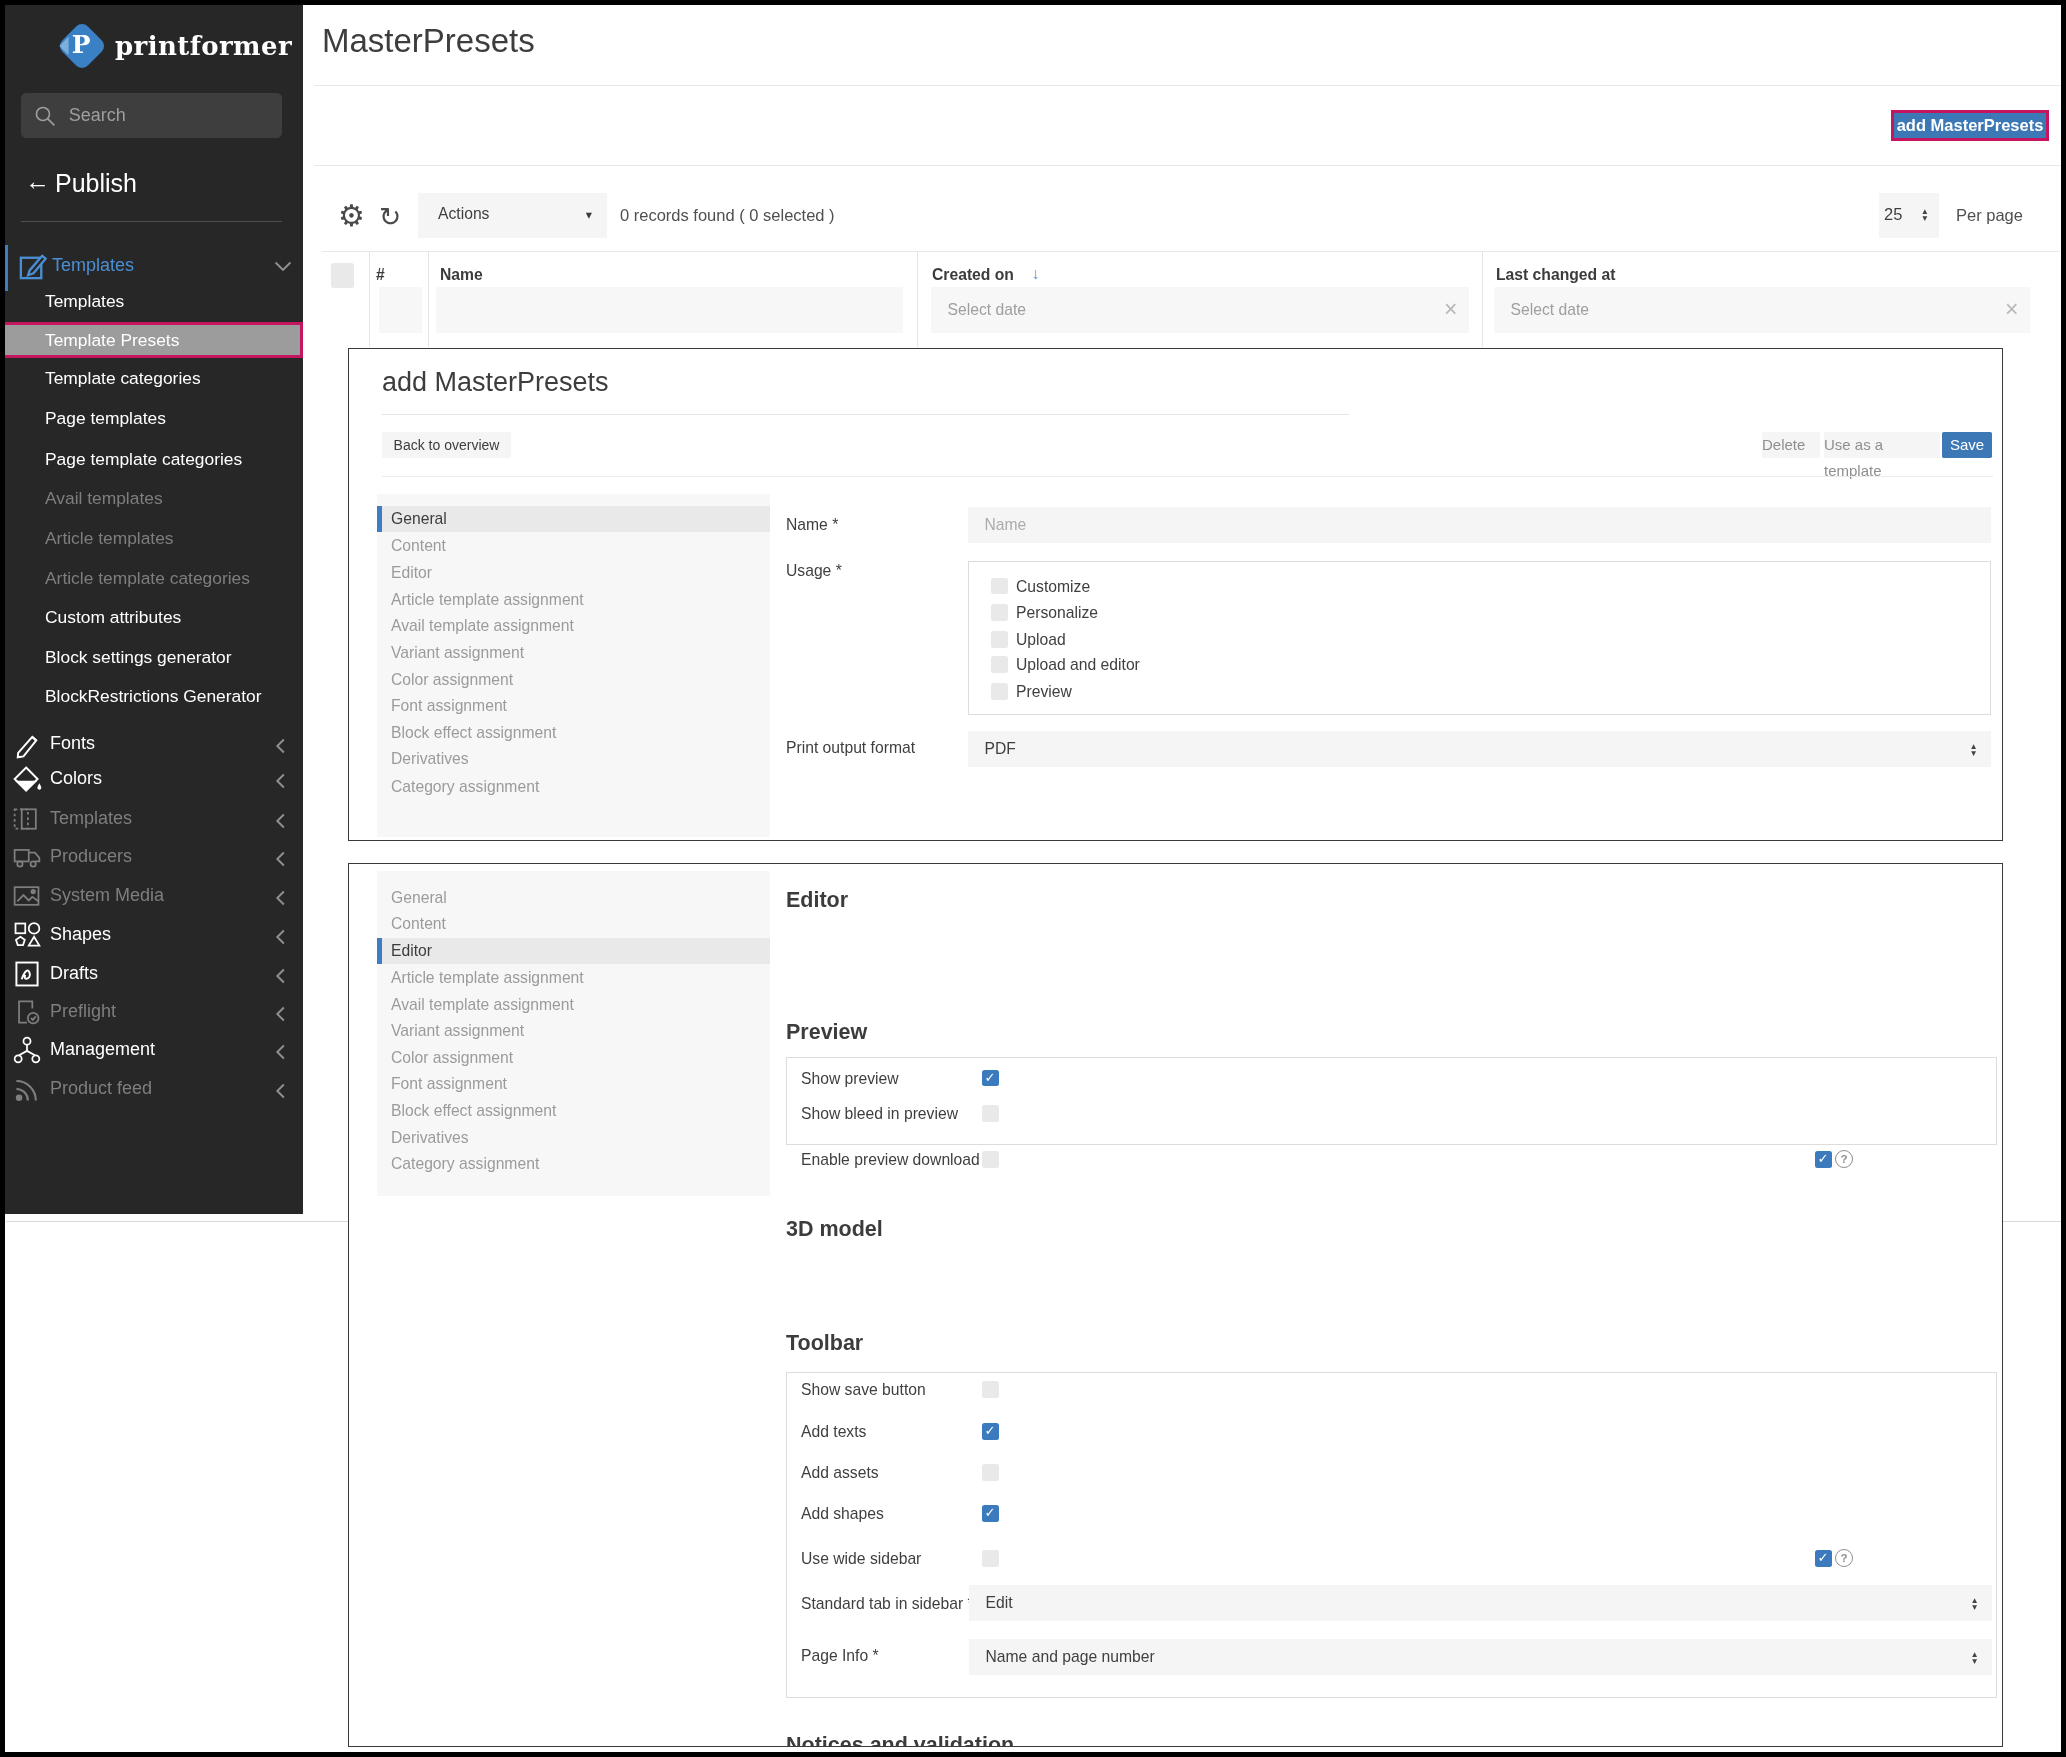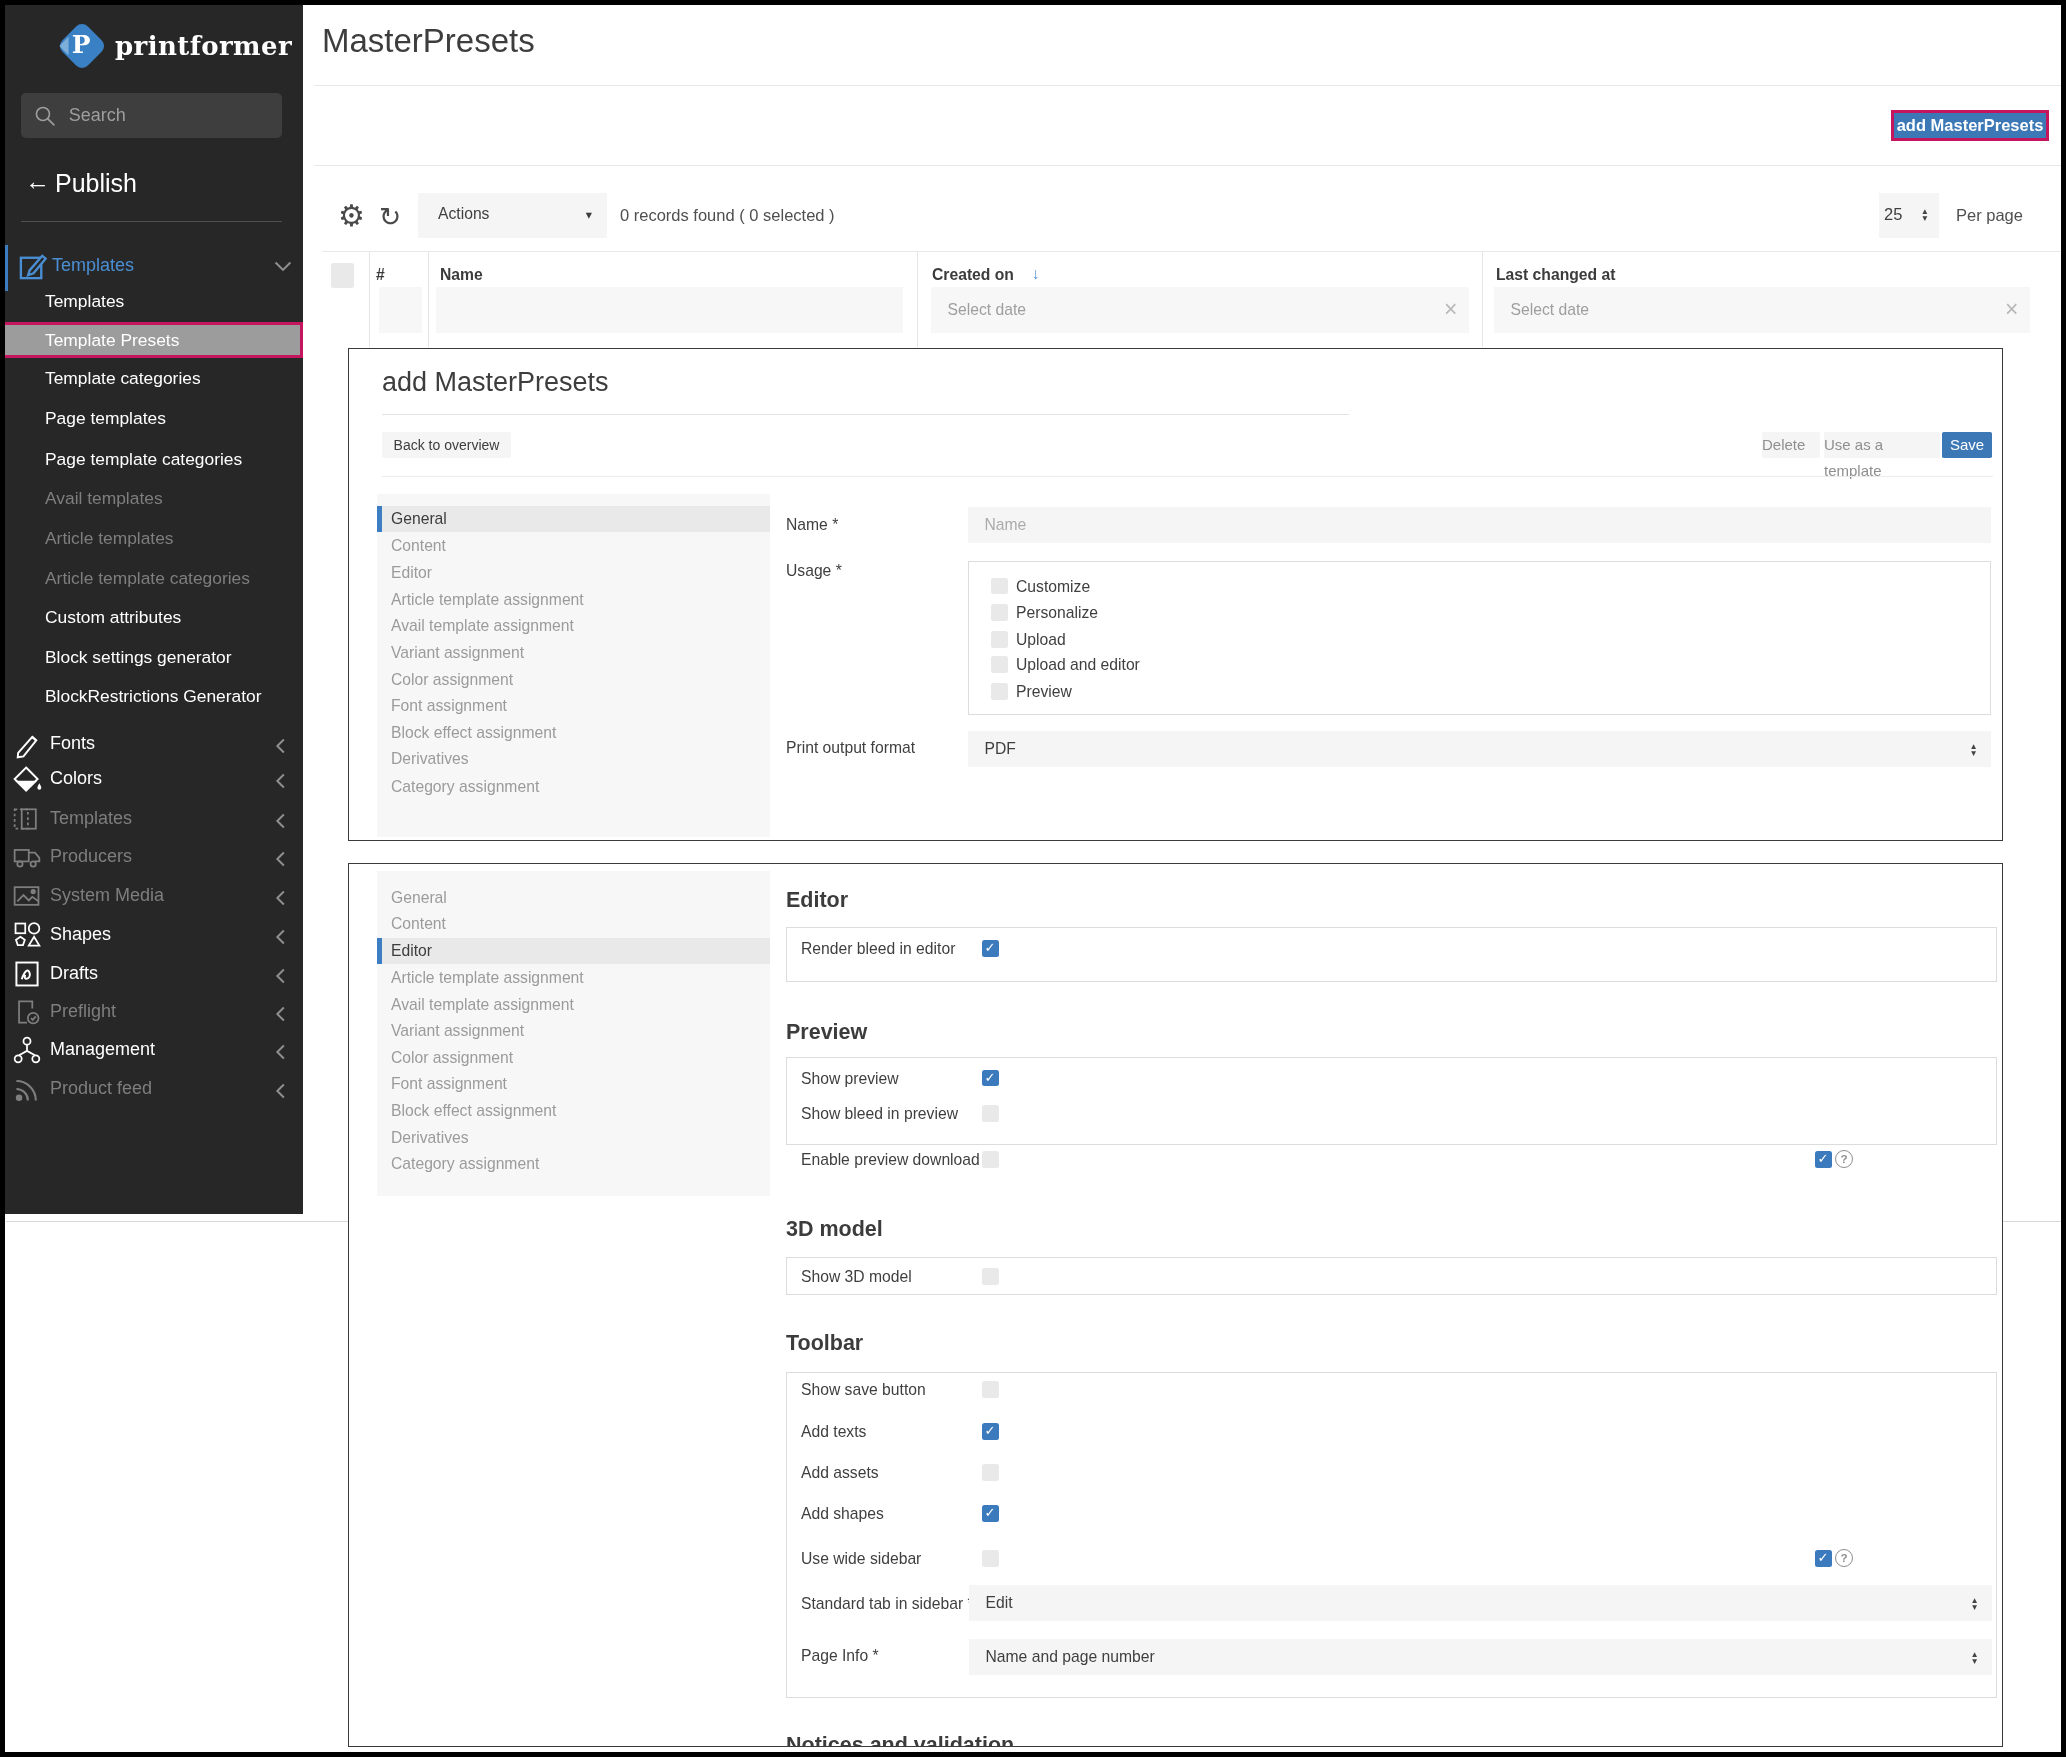--- a/index.html
+++ b/index.html
@@ -373,42 +373,34 @@
       <div class="nav-item" style="top:125px">Avail template assignment</div>
       <div class="nav-item" style="top:151px">Variant assignment</div>
       <div class="nav-item" style="top:178px">Color assignment</div>
       <div class="nav-item" style="top:204px">Font assignment</div>
       <div class="nav-item" style="top:231px">Block effect assignment</div>
       <div class="nav-item" style="top:258px">Derivatives</div>
       <div class="nav-item" style="top:284px">Category assignment</div>
     </div>
 
     <div class="sec-h" style="top:24px">Editor</div>
-    <div class="grp" style="left:437px;top:63px;width:1211px;height:55px">
-      <span class="rlbl" style="top:12.4px">Render bleed in editor</span>
-      <span class="cb checked" style="left:195px;top:12.4px"></span>
-    </div>
 
     <div class="sec-h" style="top:156px">Preview</div>
     <div class="grp" style="left:437px;top:193px;width:1211px;height:88px">
       <span class="rlbl" style="top:11.6px">Show preview</span>
       <span class="cb checked" style="left:195px;top:11.6px"></span>
       <span class="rlbl" style="top:47px">Show bleed in preview</span>
       <span class="cb" style="left:195px;top:47px"></span>
       <span class="rlbl" style="top:93px">Enable preview download</span>
       <span class="cb" style="left:195px;top:93px"></span>
       <span class="cb checked" style="left:1028px;top:93px"></span>
       <span class="qmark" style="left:1048px;top:92px">?</span>
     </div>
 
     <div class="sec-h" style="top:353px">3D model</div>
-    <div class="grp" style="left:437px;top:393px;width:1211px;height:38px">
-      <span class="rlbl" style="top:10px">Show 3D model</span>
-      <span class="cb" style="left:195px;top:10px"></span>
-    </div>
 
     <div class="sec-h" style="top:467px">Toolbar</div>
     <div class="grp" style="left:437px;top:508px;width:1211px;height:326px">
       <span class="rlbl" style="top:8.3px">Show save button</span>
       <span class="cb" style="left:195px;top:8.3px"></span>
       <span class="rlbl" style="top:50px">Add texts</span>
       <span class="cb checked" style="left:195px;top:50px"></span>
       <span class="rlbl" style="top:91px">Add assets</span>
       <span class="cb" style="left:195px;top:91px"></span>
       <span class="rlbl" style="top:132px">Add shapes</span>

